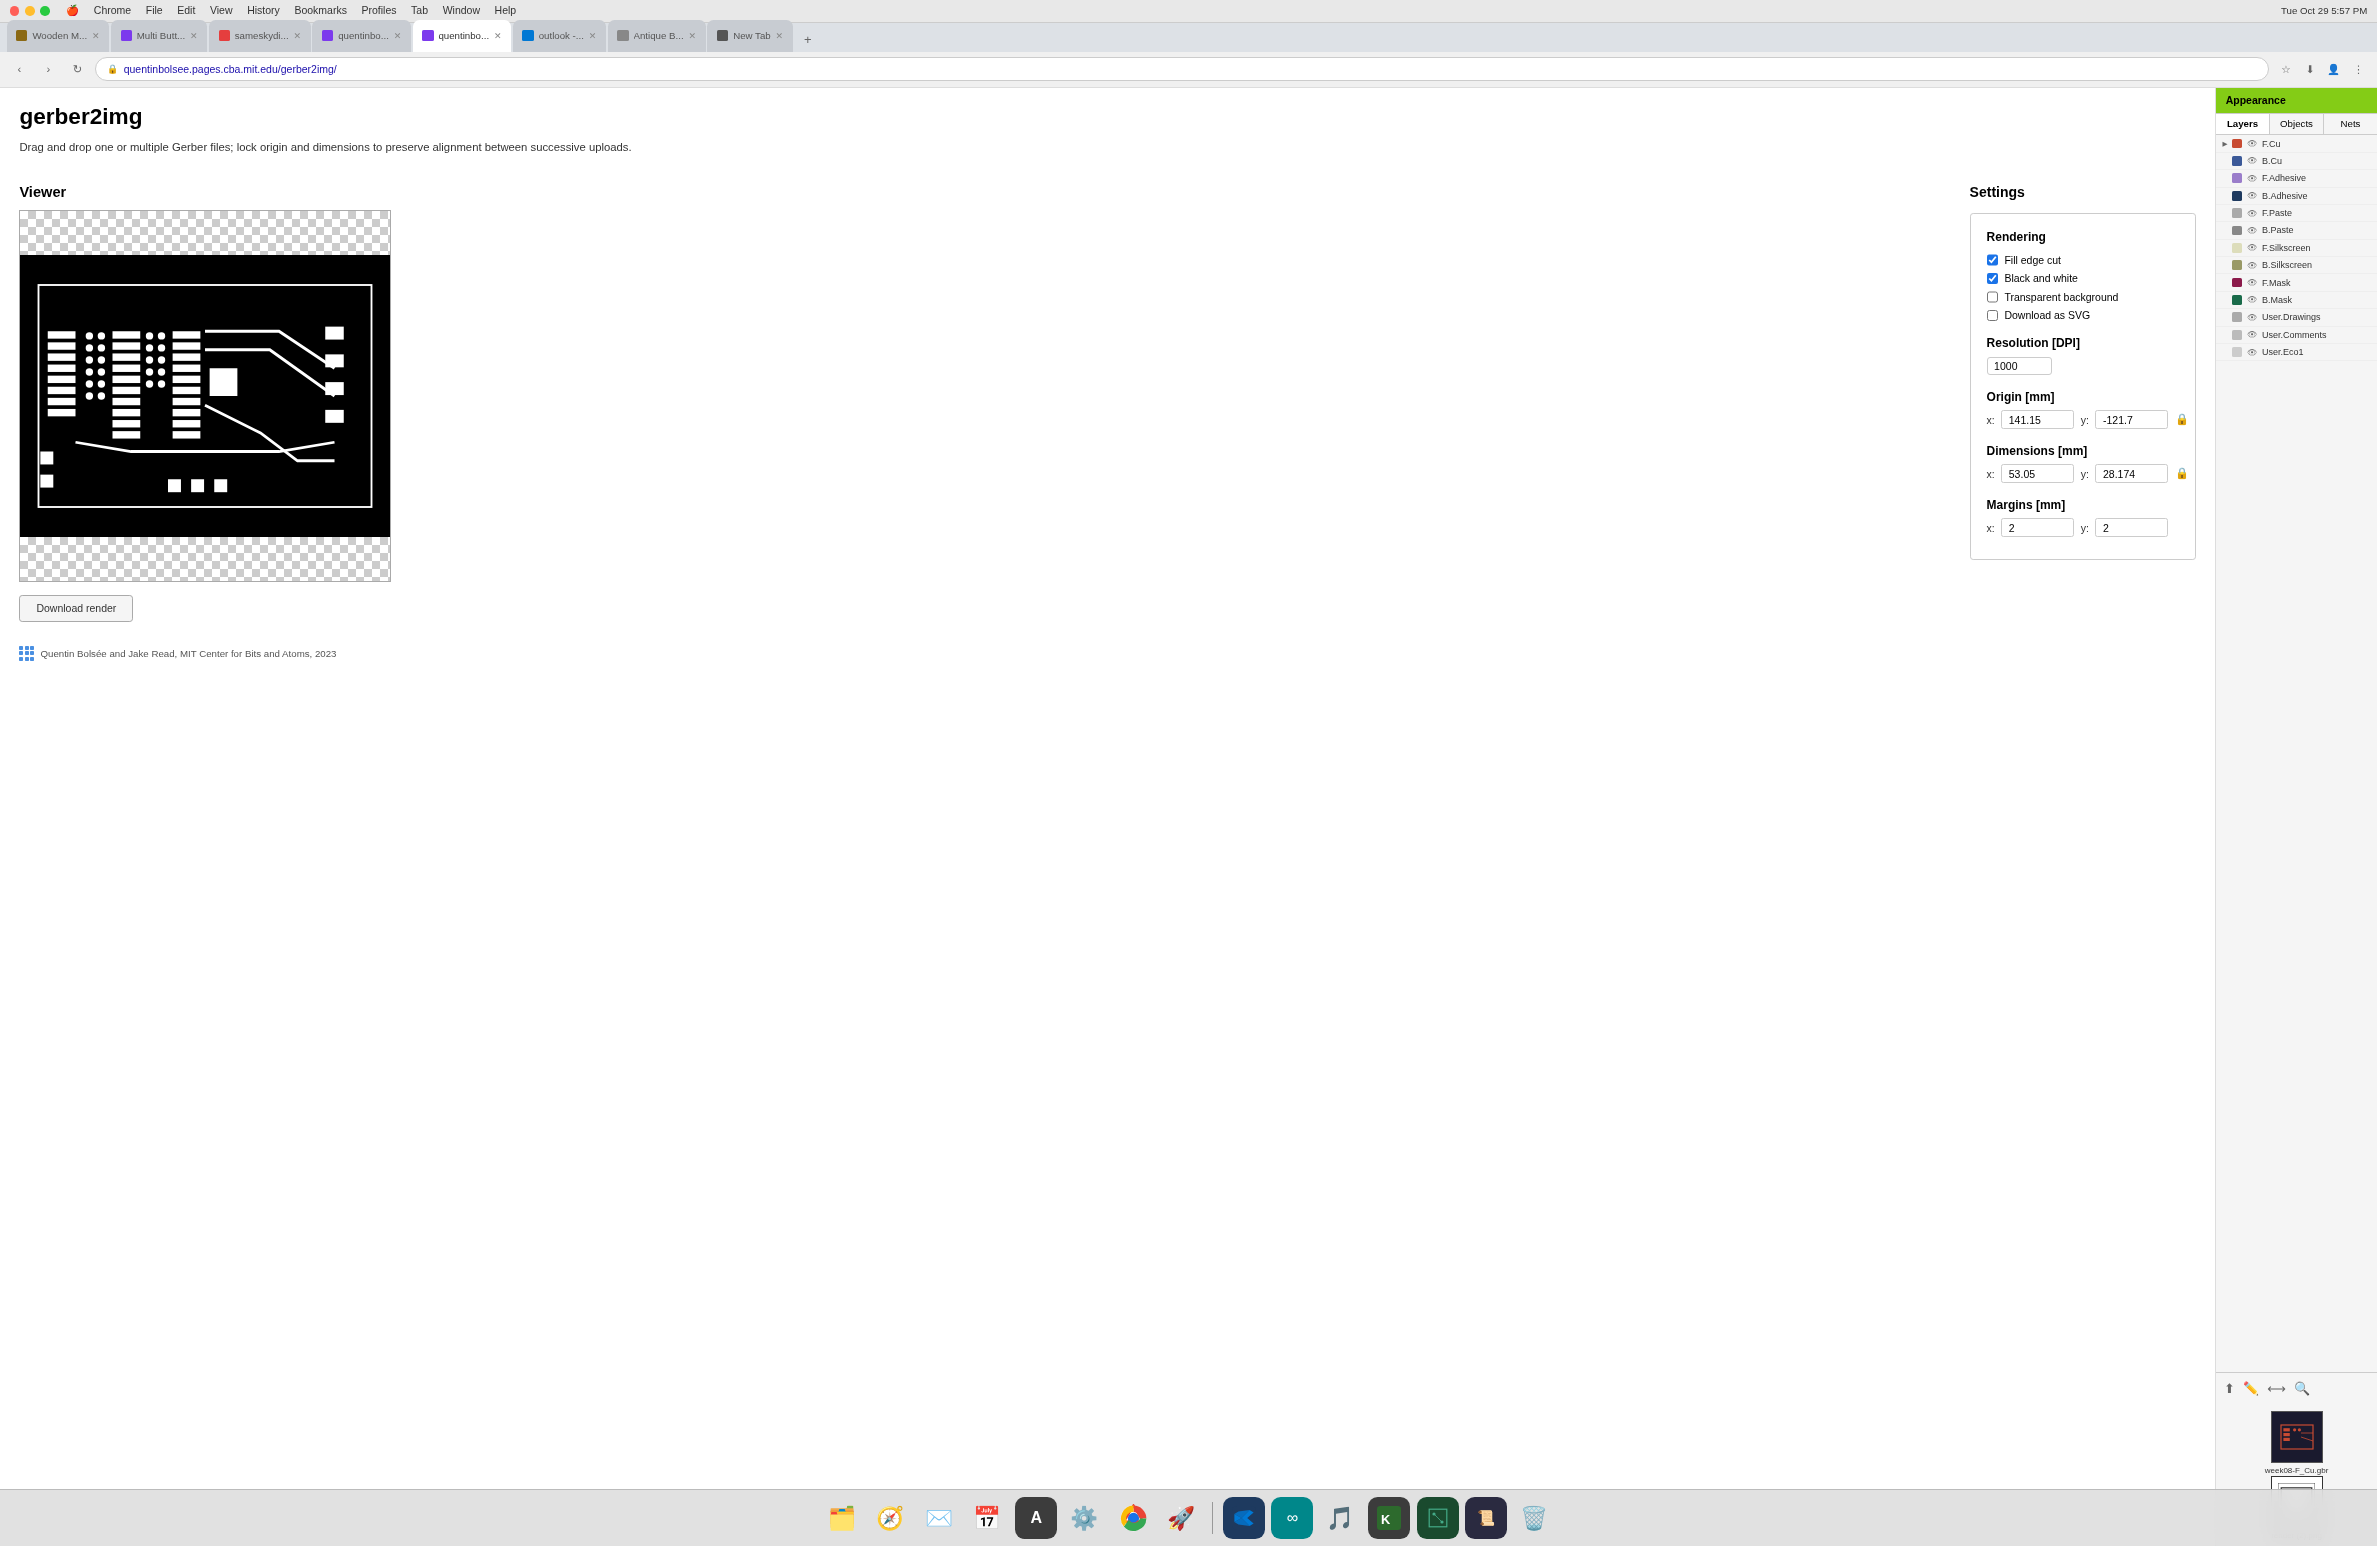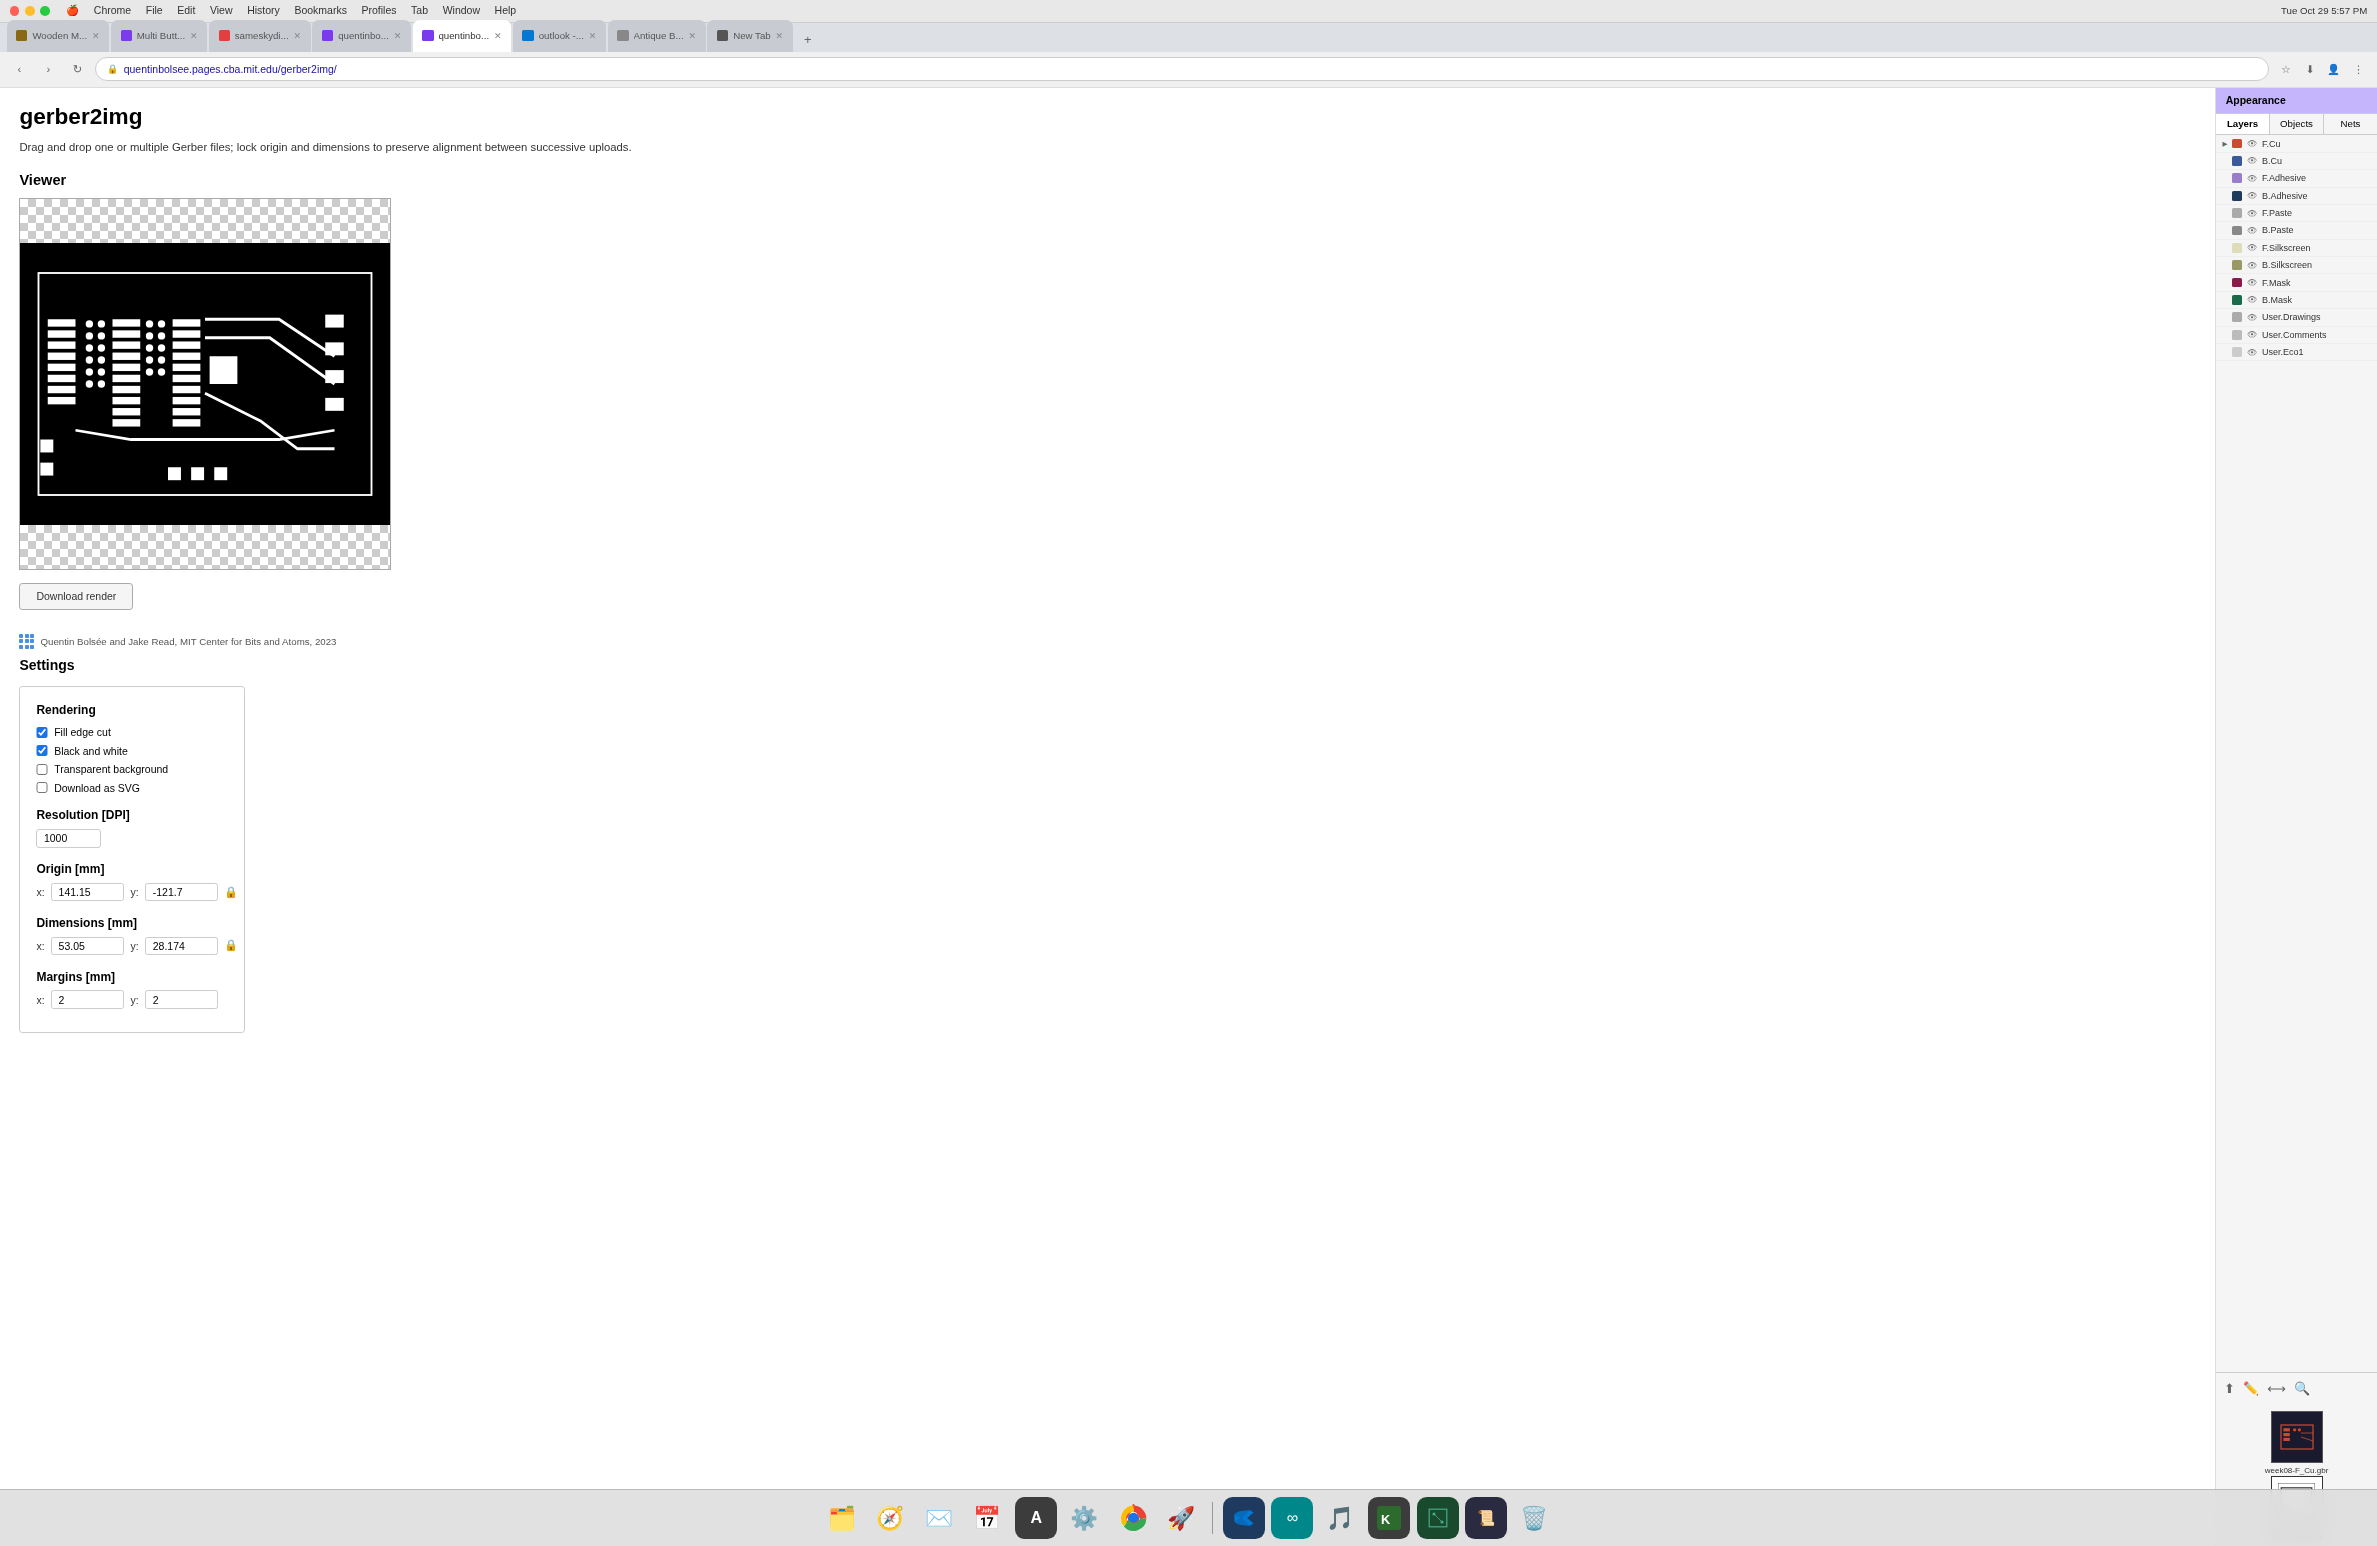--- a/index.html
+++ b/index.html
@@ -103,22 +103,21 @@
     .page-desc {
       font-size: 11.3px;
       color: #333;
       margin-bottom: 6.5px;
       line-height: 1.5;
     }
 
     .content-grid {
       display: flex;
       gap: 8px;
-      margin-top: 16px;
-      flex-direction: column;
+      margin-top: 28px;
     }
 
     
     .viewer-section { flex: 1; }
     .viewer-title { font-size: 14.6px; font-weight: bold; margin-bottom: 9.7px; }
 
     .viewer-canvas {
       width: 372px;
       height: 372px;
       position: relative;
@@ -202,21 +201,21 @@
 
     
     .right-panel {
       width: 162px;
       background: #f5f5f5;
       border-left: 0.8px solid #ddd;
       display: flex;
       flex-direction: column;
     }
     .panel-header {
-      background: #c4b5fd;
+      background: #84cc16;
       padding: 6.5px 9.7px;
       font-size: 10.5px;
       font-weight: bold;
       border-bottom: 0.8px solid #ccc;
     }
     .panel-tabs {
       display: flex;
       border-bottom: 0.8px solid #ccc;
     }
     .panel-tab {

